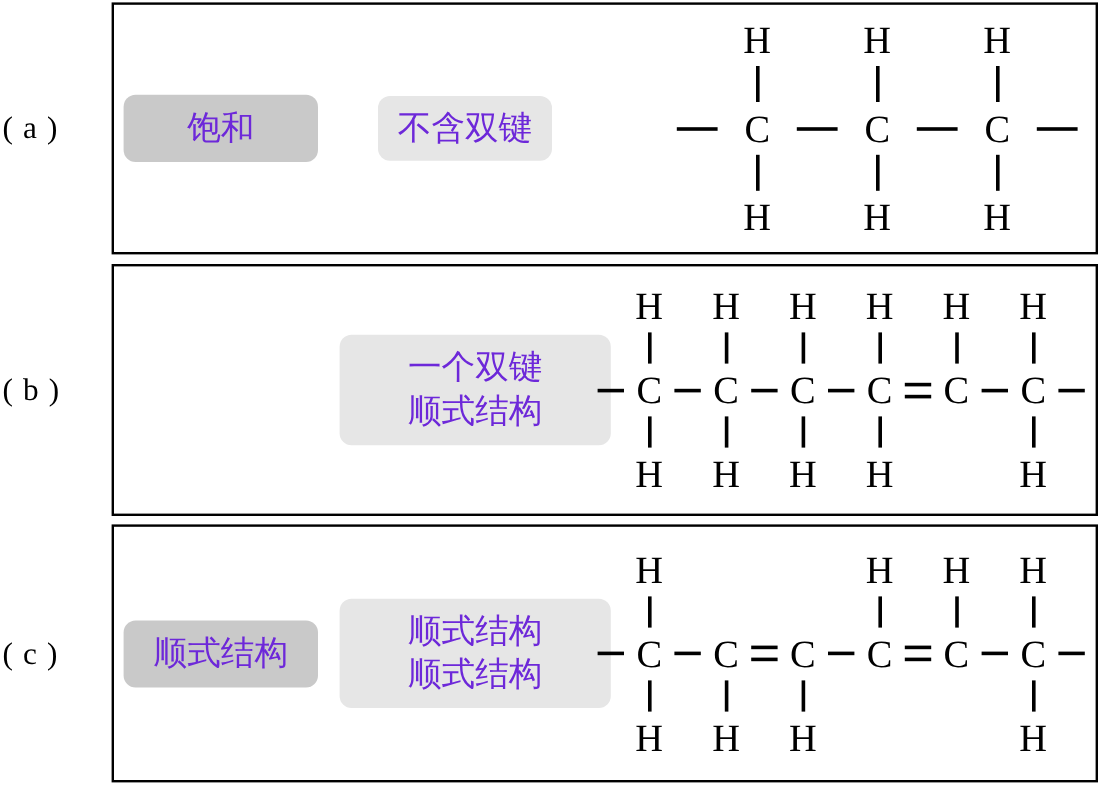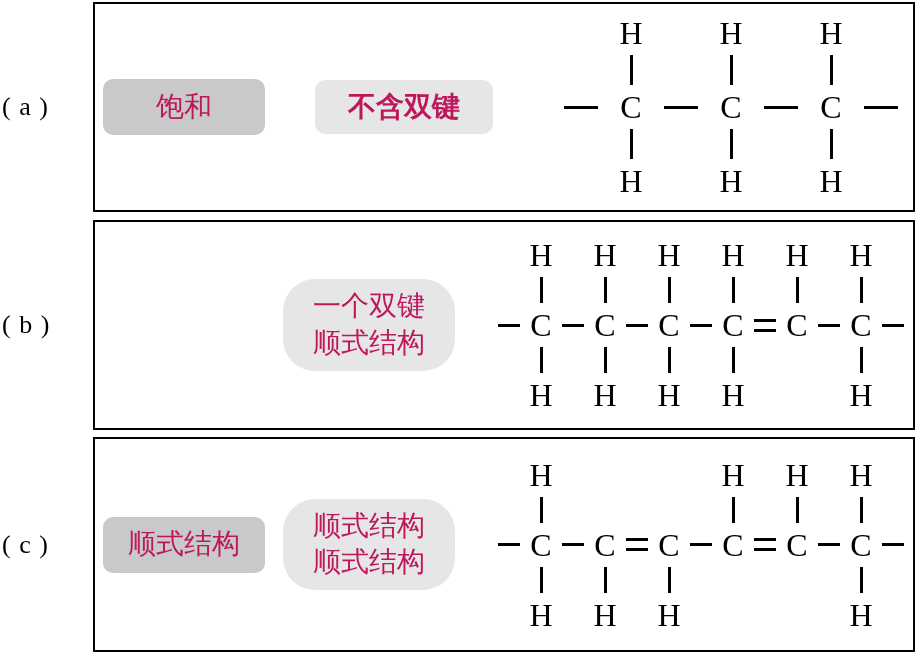--- a/index.html
+++ b/index.html
@@ -17,25 +17,25 @@
   .outer-label{position:absolute;left:2px;top:50%;transform:translateY(-50%);
        font-family:"Liberation Serif",serif;font-size:26px;letter-spacing:1px;
        white-space:pre;color:var(--ink,#000);}
 
   .box{position:absolute;left:93px;right:5px;top:0;bottom:0;
        border:2px solid var(--ink,#000);background:#fff;}
 
   .pill{position:absolute;top:50%;transform:translateY(-50%);
        border-radius:10px;font-size:28px;line-height:1.32;
        display:flex;flex-direction:column;justify-content:center;align-items:center;
-       text-align:center;color:#be185d;}
+       text-align:center;color:#6d28d9;}
   .pill-cat{left:8px;width:162px;height:56px;background:var(--cat-bg,#c9c9c9);}
   .pill-desc{background:var(--desc-bg,#e6e6e6);}
-  .panel-0 .pill-desc{left:220px;width:178px;height:54px;font-weight:bold;}
-  .panel-1 .pill-desc,.panel-2 .pill-desc{left:188px;width:172px;padding:9px 0;border-radius:32px;}
+  .panel-0 .pill-desc{left:220px;width:145px;height:54px;}
+  .panel-1 .pill-desc,.panel-2 .pill-desc{left:188px;width:226px;padding:9px 0;}
 
   .molecule{position:absolute;top:50%;right:6px;transform:translateY(-50%);
        display:flex;align-items:center;}
   .carbon-col{display:flex;flex-direction:column;align-items:center;}
   .molecule.wide  .carbon-col{width:48px;}
   .molecule.dense .carbon-col{width:36px;}
 
   .atom{font-family:"Liberation Serif",serif;font-size:32px;height:36px;
        line-height:36px;text-align:center;color:var(--ink,#000);}
   .vbar{width:3px;background:var(--ink,#000);margin:4px 0;height:26px;}

